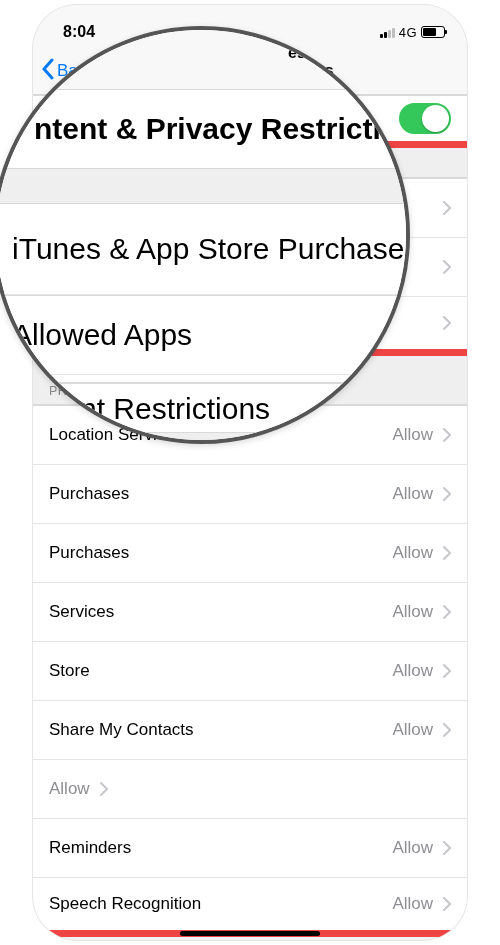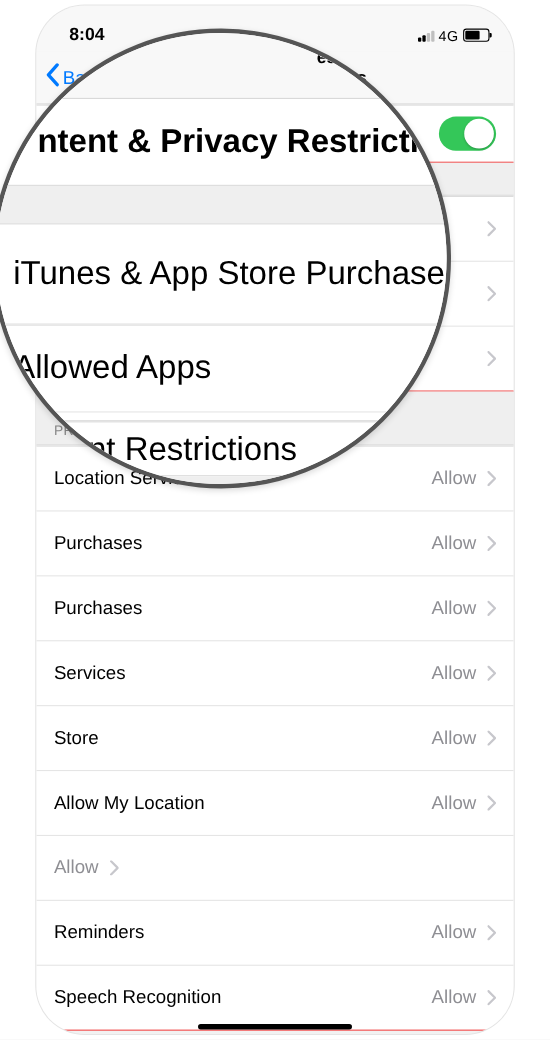--- a/index.html
+++ b/index.html
@@ -78,21 +78,21 @@
     .cell {
       display: flex;
       align-items: center;
       justify-content: space-between;
       height: 59px;
       padding: 0 16px;
       border-bottom: 1px solid #e5e5e5;
       font-size: 17px;
       color: #000;
     }
-    .cell:last-child { border-bottom: 1px solid #ef4444; align-items: center; }
+    .cell:last-child { border-bottom: 7px solid #ef4444; align-items: center; }
     .cell .right { display: flex; align-items: center; gap: 10px; font-size: 17px; color: #8e8e93; }
     .chevron { color:#c7c7cc; }
     .chevron svg { display: block; }
 
     
     .toggle {
       width: 52px; height: 31px; border-radius: 16px; background: #34c759; position: relative;
       transition: background .2s;
     }
     .toggle .knob {
@@ -299,21 +299,21 @@
       <span class="right">
           <span>Allow</span>
           <span class="chevron">
             <svg width="8" height="14" viewBox="0 0 8 14">
               <path d="M1 1 L7 7 L1 13" stroke="#c7c7cc" stroke-width="2" fill="none" stroke-linecap="round" stroke-linejoin="round"></path>
             </svg>
           </span>
         </span>
     </div>
     <div class="cell">
-      <span>Allow My Location</span>
+      <span>Share My Contacts</span>
       <span class="right">
           <span>Allow</span>
           <span class="chevron">
             <svg width="8" height="14" viewBox="0 0 8 14">
               <path d="M1 1 L7 7 L1 13" stroke="#c7c7cc" stroke-width="2" fill="none" stroke-linecap="round" stroke-linejoin="round"></path>
             </svg>
           </span>
         </span>
     </div>
     <div class="cell">

